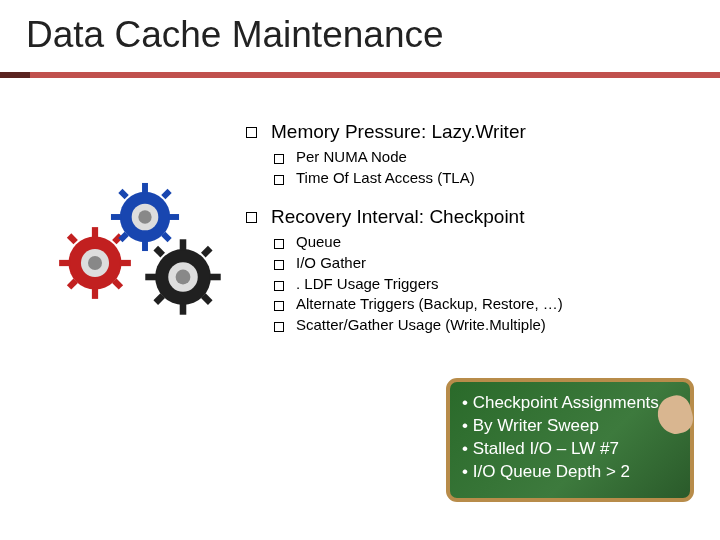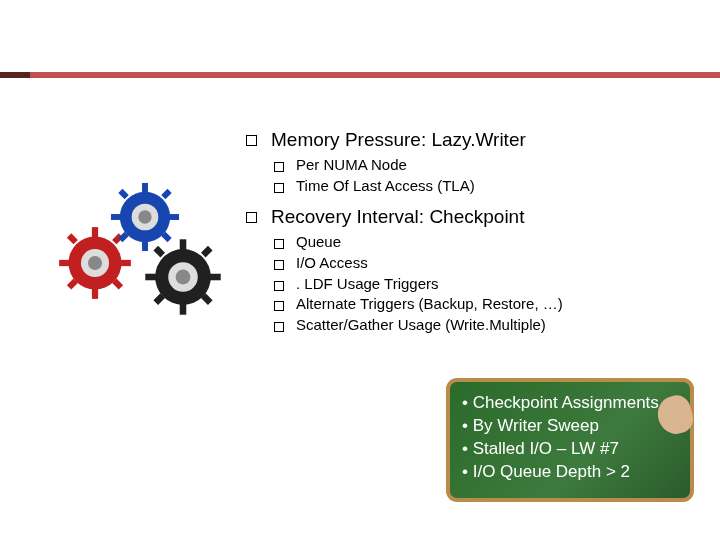--- a/index.html
+++ b/index.html
@@ -2,33 +2,34 @@
 <html><head>
 <meta charset="utf-8">
 <style>
 html,body{margin:0;padding:0;width:720px;height:540px;font-family:Arial,Helvetica,sans-serif;background:#fff;color:#000;overflow:hidden}
 .slide{position:relative;width:720px;height:540px}
 .title{position:absolute;left:26px;top:14px;font-size:37px;font-weight:400;color:#222}
 .rule{position:absolute;left:0;top:72px;width:720px;height:6px;background:#c0504d}
 .rule-dark{position:absolute;left:0;top:72px;width:30px;height:6px;background:#5a2320}
 .gear-img{position:absolute;left:56px;top:180px;width:170px;height:140px}
 svg.gear{position:absolute}
-.content{position:absolute;left:246px;top:124px;width:450px;font-size:19px;line-height:1.25}
+.content{position:absolute;left:246px;top:116px;width:450px;font-size:19px;line-height:1.25}
 .b1{display:flex;margin:4px 0}
 .b1 .sq{width:9px;height:9px;border:1px solid #000;margin:7px 14px 0 0;flex:0 0 auto}
 .b2{display:flex;margin:2px 0 2px 28px;font-size:15px}
 .b2 .sq{width:8px;height:8px;border:1px solid #000;margin:6px 12px 0 0;flex:0 0 auto}
 .chalk{position:absolute;right:26px;bottom:38px;width:248px;height:124px;background:linear-gradient(135deg,#2a6a2a,#3d7a3d 60%,#2a5a2a);border:4px solid #b88c4a;border-radius:11px;color:#fff;font-size:17px;padding:10px 12px;box-sizing:border-box;line-height:1.35;font-family:Arial}
 .hand{position:absolute;right:-2px;top:14px;width:34px;height:38px;background:#d9b690;border-radius:50% 40% 40% 50%;transform:rotate(-15deg)}
 .chalk-pt{white-space:nowrap}
 </style>
 </head>
 <body>
 
 <div class="slide">
+  <div class="title">Data Cache Maintenance</div>
   <div class="rule"></div>
   <div class="rule-dark"></div>
 
   <div class="gear-img">
     <svg class="gear" style="left:0;top:44px" width="78" height="78" viewBox="0 0 100 100">
       <g fill="#c22020">
           <circle cx="50" cy="50" r="34"></circle>
           <g>
             <rect x="46" y="4" width="8" height="14"></rect>
             <rect x="46" y="82" width="8" height="14"></rect>
@@ -86,31 +87,31 @@
       </div>
     <div class="b2">
         <span class="sq"></span>
         <span>Per NUMA Node</span>
       </div>
     <div class="b2">
         <span class="sq"></span>
         <span>Time Of Last Access (TLA)</span>
       </div>
 
-    <div class="b1" style="margin-top:10px">
+    <div class="b1" style="margin-top:18px">
         <span class="sq"></span>
         <span>Recovery Interval: Checkpoint</span>
       </div>
     <div class="b2">
         <span class="sq"></span>
         <span>Queue</span>
       </div>
     <div class="b2">
         <span class="sq"></span>
-        <span>I/O Access</span>
+        <span>I/O Gather</span>
       </div>
     <div class="b2">
         <span class="sq"></span>
         <span>. LDF Usage Triggers</span>
       </div>
     <div class="b2">
         <span class="sq"></span>
         <span>Alternate Triggers (Backup, Restore, …)</span>
       </div>
     <div class="b2">

